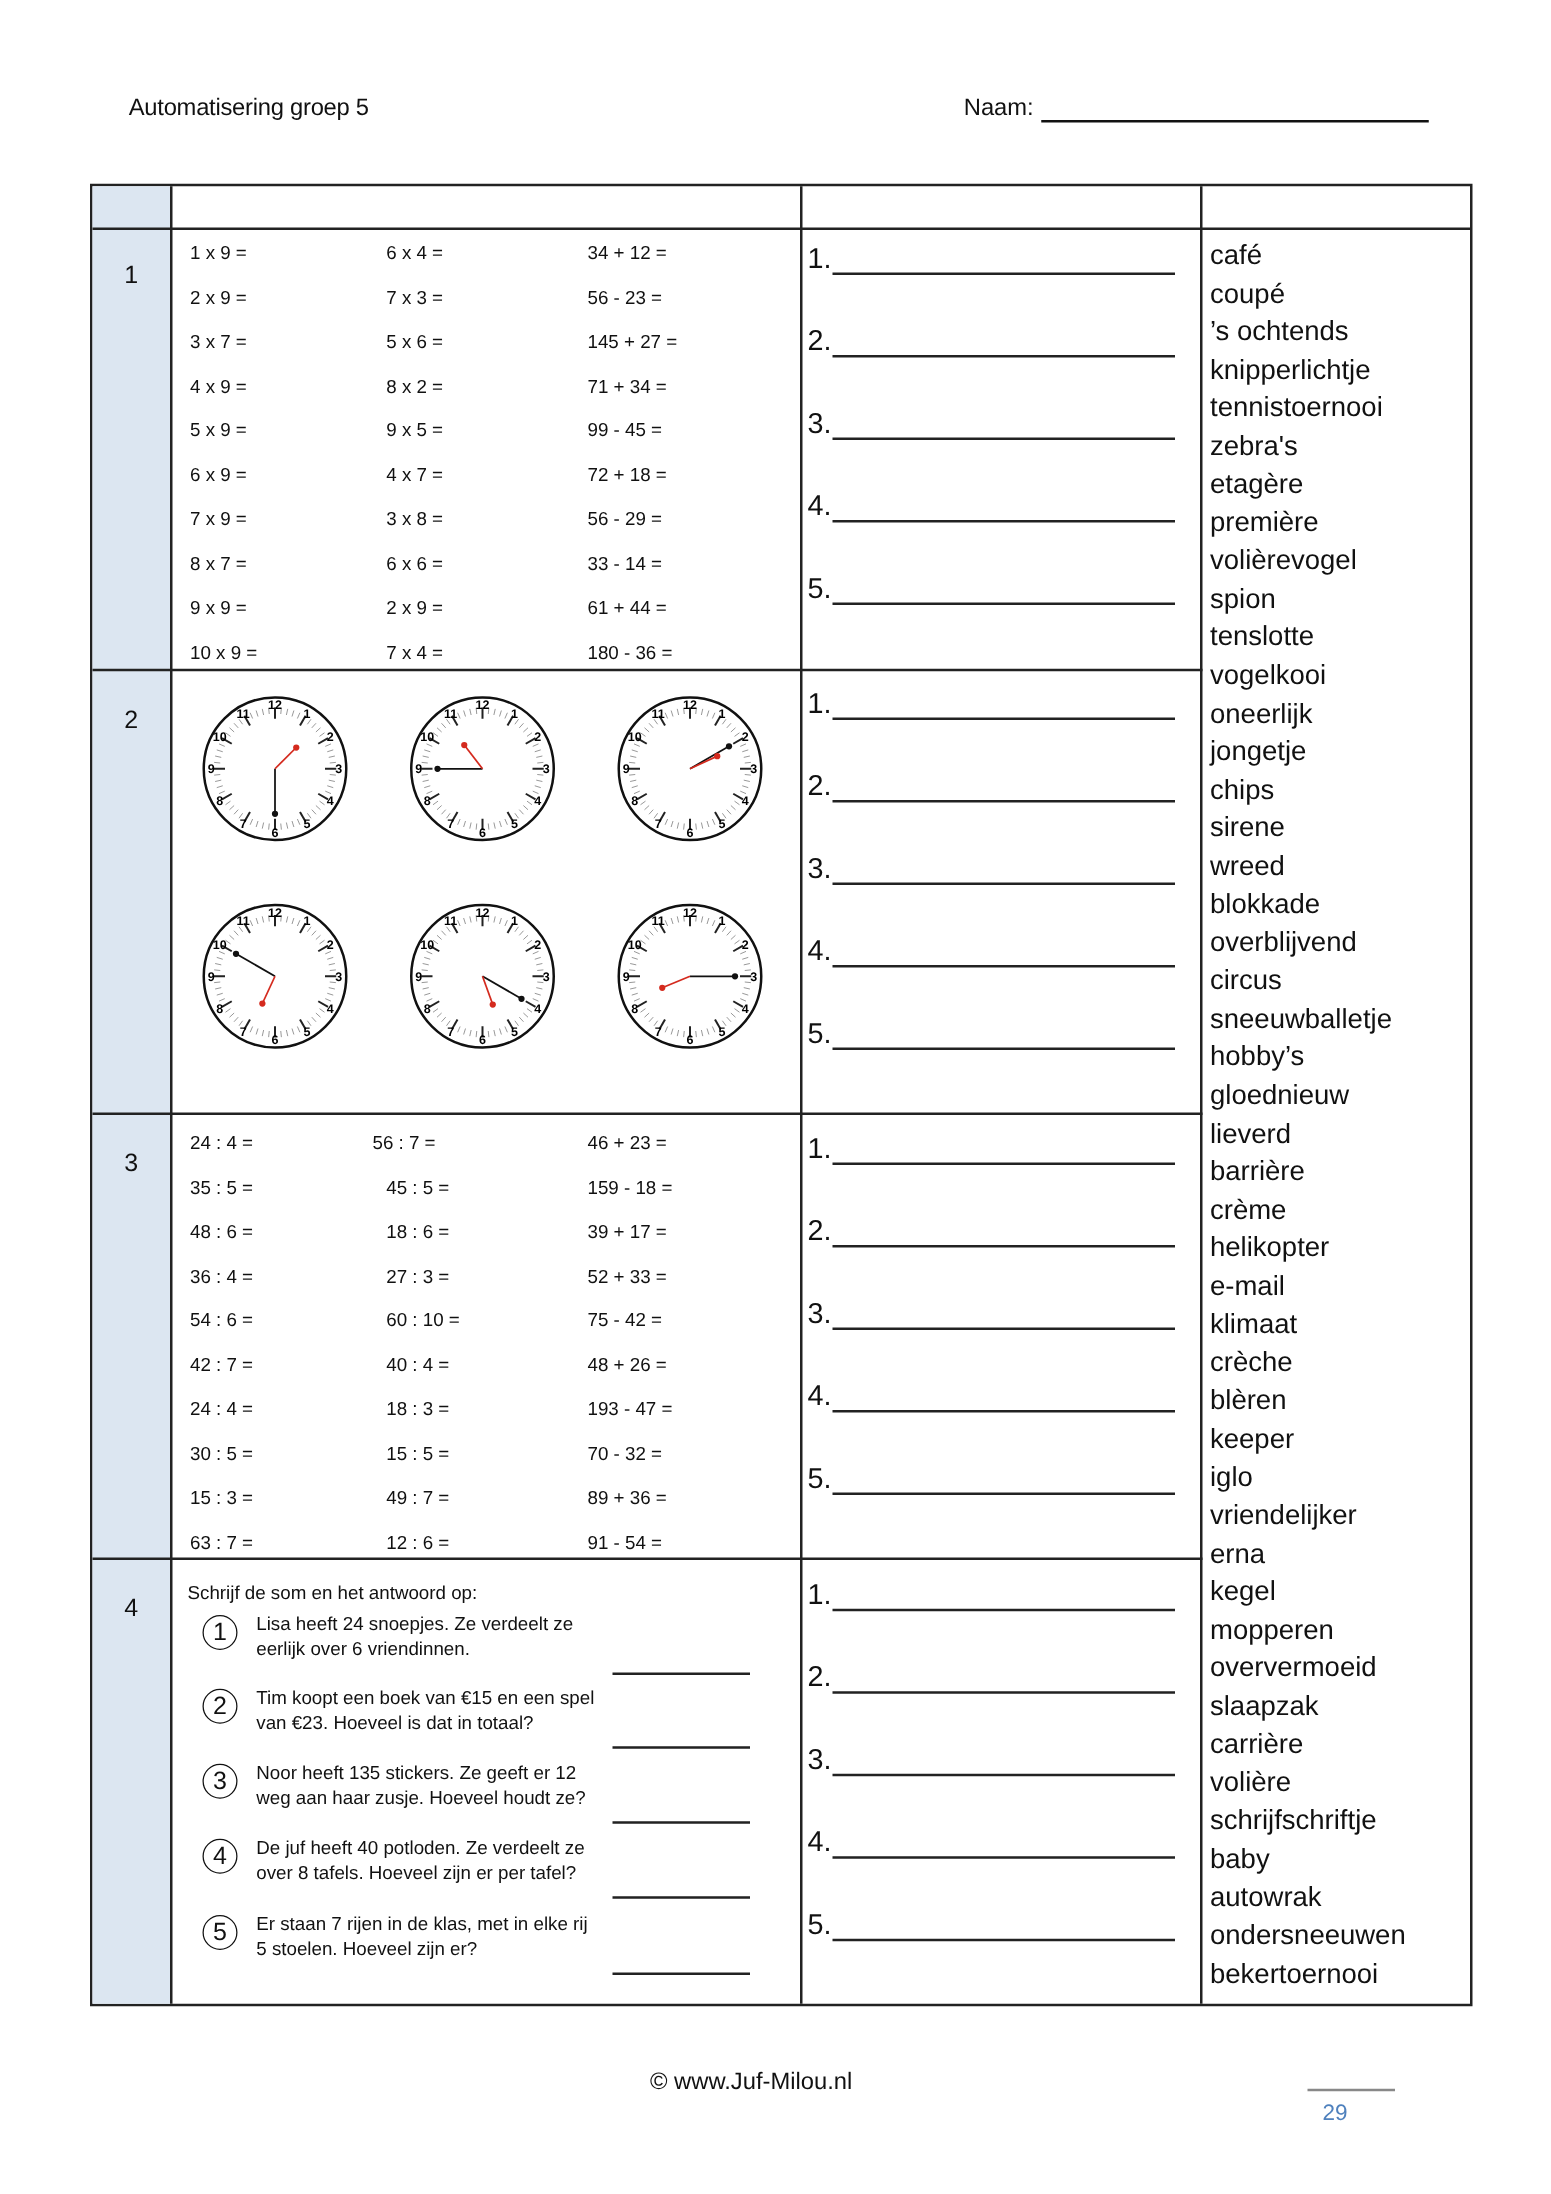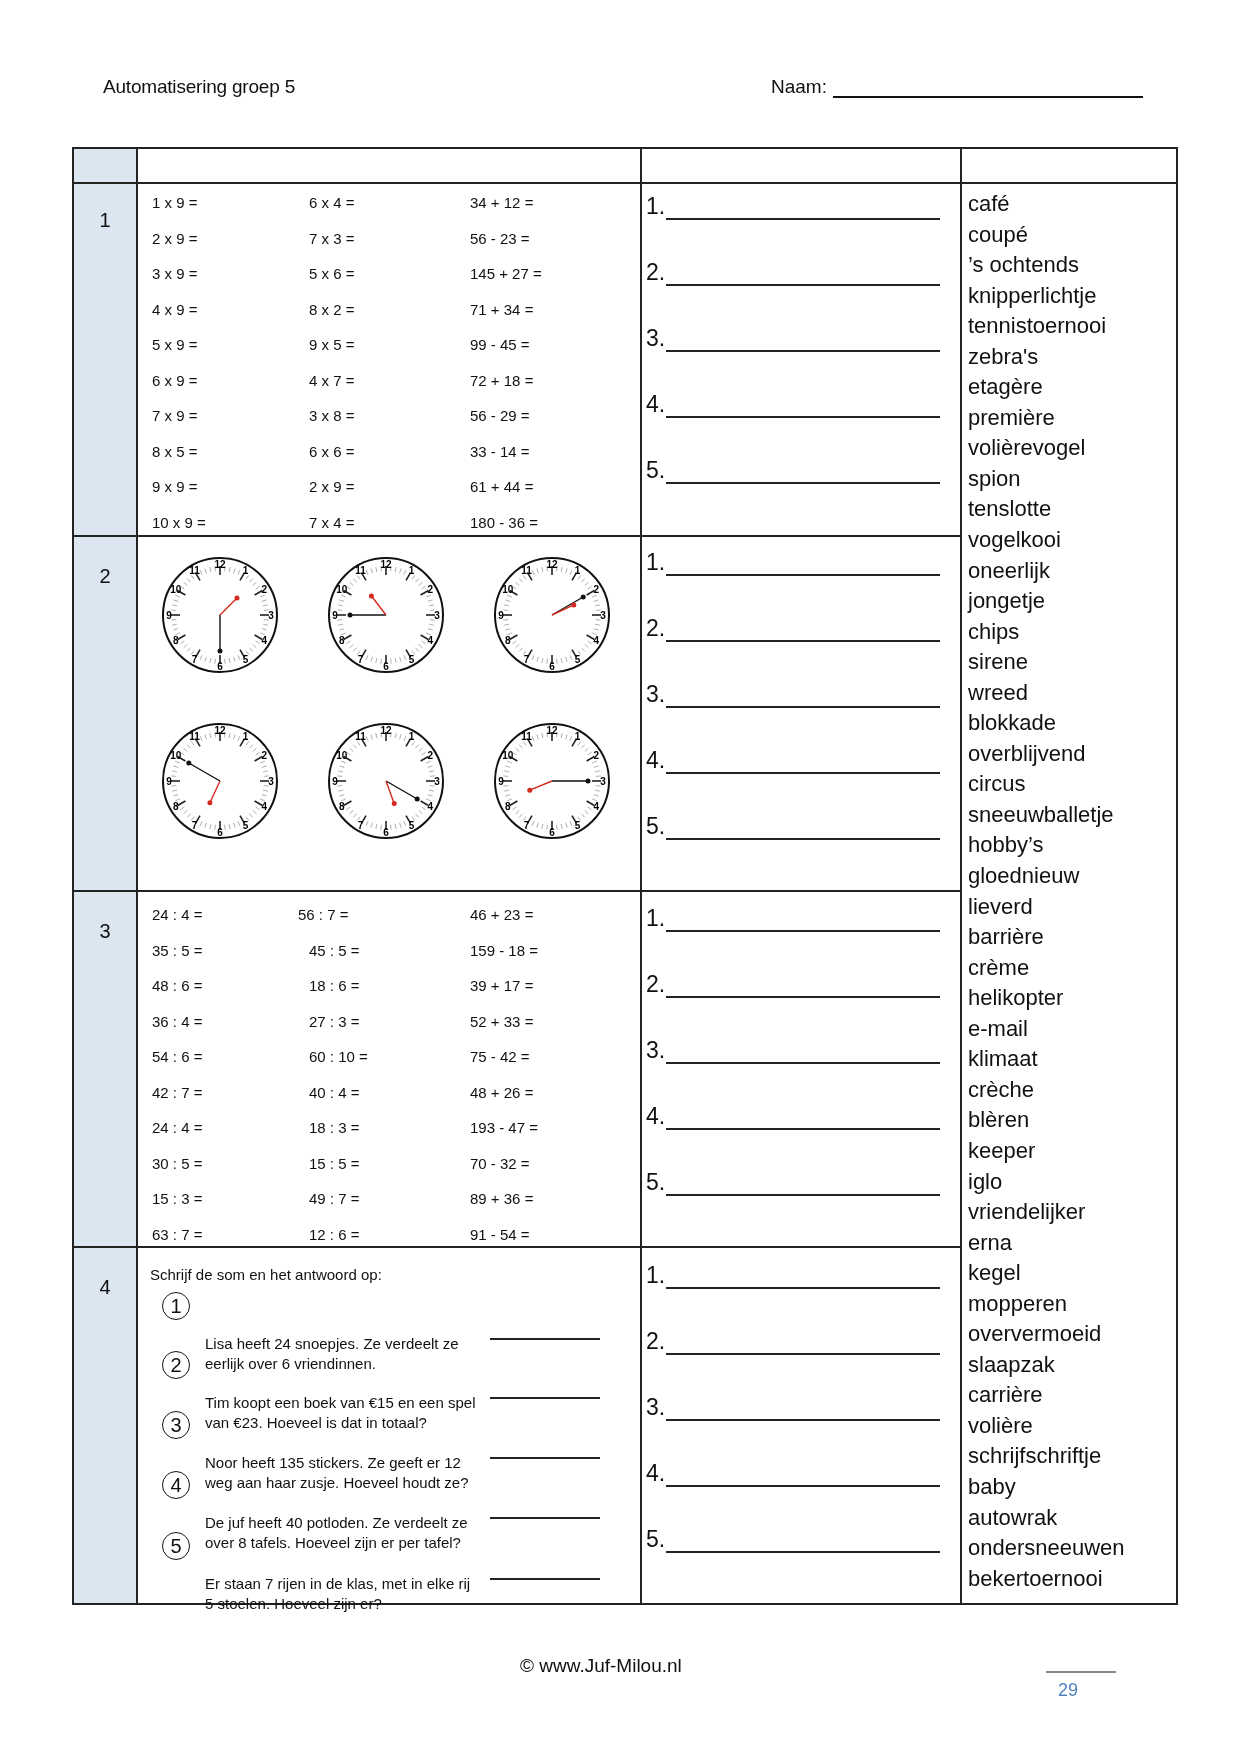--- a/index.html
+++ b/index.html
@@ -26,21 +26,21 @@
   .spell-item .ul { display: inline-block; width: 274px; border-bottom: 2px solid #222; height: 22px; margin-left: 1px; }
 
   .tl-list { position: absolute; left: 896px; top: 190px; width: 280px; }
   .tl-word { font-size: 22px; height: 30.55px; line-height: 30px; white-space: nowrap; }
 
   .clock { position: absolute; width: 120px; height: 120px; }
 
   .wp-intro { position: absolute; left: 148px; top: 1266px; font-size: 15px; }
   .wp { position: absolute; left: 160px; width: 470px; }
   .wp .circ { position: absolute; left: 0; top: 2px; width: 28px; height: 28px; border: 1.5px solid #111; border-radius: 50%; text-align: center; line-height: 26px; font-size: 20px; }
-  .wp .txt { position: absolute; left: 43px; top: 0; width: 300px; font-size: 15px; line-height: 20px; margin-top: 44px; }
+  .wp .txt { position: absolute; left: 43px; top: 0; width: 300px; font-size: 15px; line-height: 20px; }
   .wp .ans { position: absolute; left: 328px; top: 48px; width: 110px; border-bottom: 2px solid #222; }
 
   .footer { position: absolute; left: 520px; top: 1655px; font-size: 19px; }
   .pg-line { position: absolute; left: 1046px; top: 1671px; width: 70px; border-top: 2px solid #888; }
   .pg { position: absolute; left: 1058px; top: 1680px; font-size: 18px; color: #4f81bd; }
 </style>
 </head>
 <body>
 
 <div class="hdr-title">Automatisering groep 5</div>
@@ -70,21 +70,21 @@
         <span style="left:0">1 x 9 =</span>
         <span style="left:157px">6 x 4 =</span>
         <span style="left:318px">34 + 12 =</span>
       </div>
     <div class="sum-row" style="top:35.5px">
         <span style="left:0">2 x 9 =</span>
         <span style="left:157px">7 x 3 =</span>
         <span style="left:318px">56 - 23 =</span>
       </div>
     <div class="sum-row" style="top:71px">
-        <span style="left:0">3 x 9 =</span>
+        <span style="left:0">3 x 7 =</span>
         <span style="left:157px">5 x 6 =</span>
         <span style="left:318px">145 + 27 =</span>
       </div>
     <div class="sum-row" style="top:106.5px">
         <span style="left:0">4 x 9 =</span>
         <span style="left:157px">8 x 2 =</span>
         <span style="left:318px">71 + 34 =</span>
       </div>
     <div class="sum-row" style="top:142px">
         <span style="left:0">5 x 9 =</span>
@@ -95,21 +95,21 @@
         <span style="left:0">6 x 9 =</span>
         <span style="left:157px">4 x 7 =</span>
         <span style="left:318px">72 + 18 =</span>
       </div>
     <div class="sum-row" style="top:213px">
         <span style="left:0">7 x 9 =</span>
         <span style="left:157px">3 x 8 =</span>
         <span style="left:318px">56 - 29 =</span>
       </div>
     <div class="sum-row" style="top:248.5px">
-        <span style="left:0">8 x 5 =</span>
+        <span style="left:0">8 x 7 =</span>
         <span style="left:157px">6 x 6 =</span>
         <span style="left:318px">33 - 14 =</span>
       </div>
     <div class="sum-row" style="top:284px">
         <span style="left:0">9 x 9 =</span>
         <span style="left:157px">2 x 9 =</span>
         <span style="left:318px">61 + 44 =</span>
       </div>
     <div class="sum-row" style="top:319.5px">
         <span style="left:0">10 x 9 =</span>

